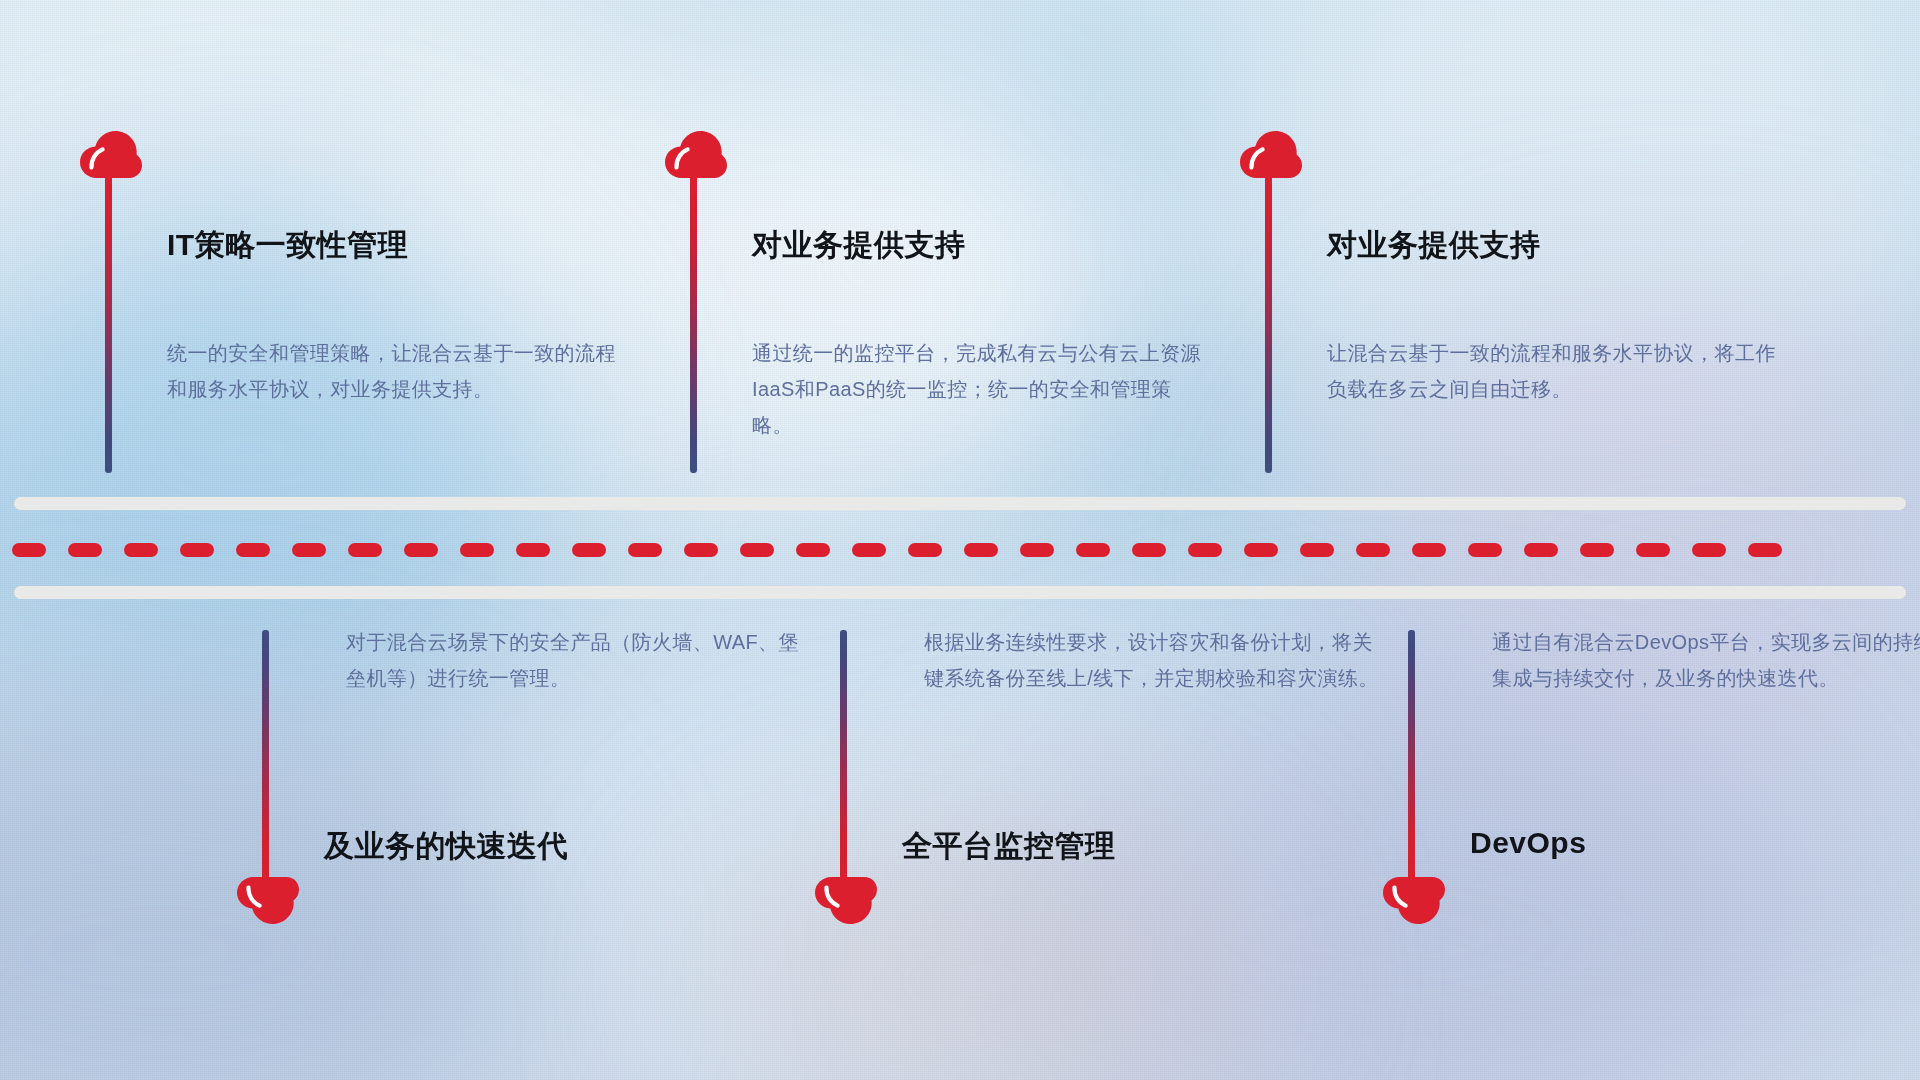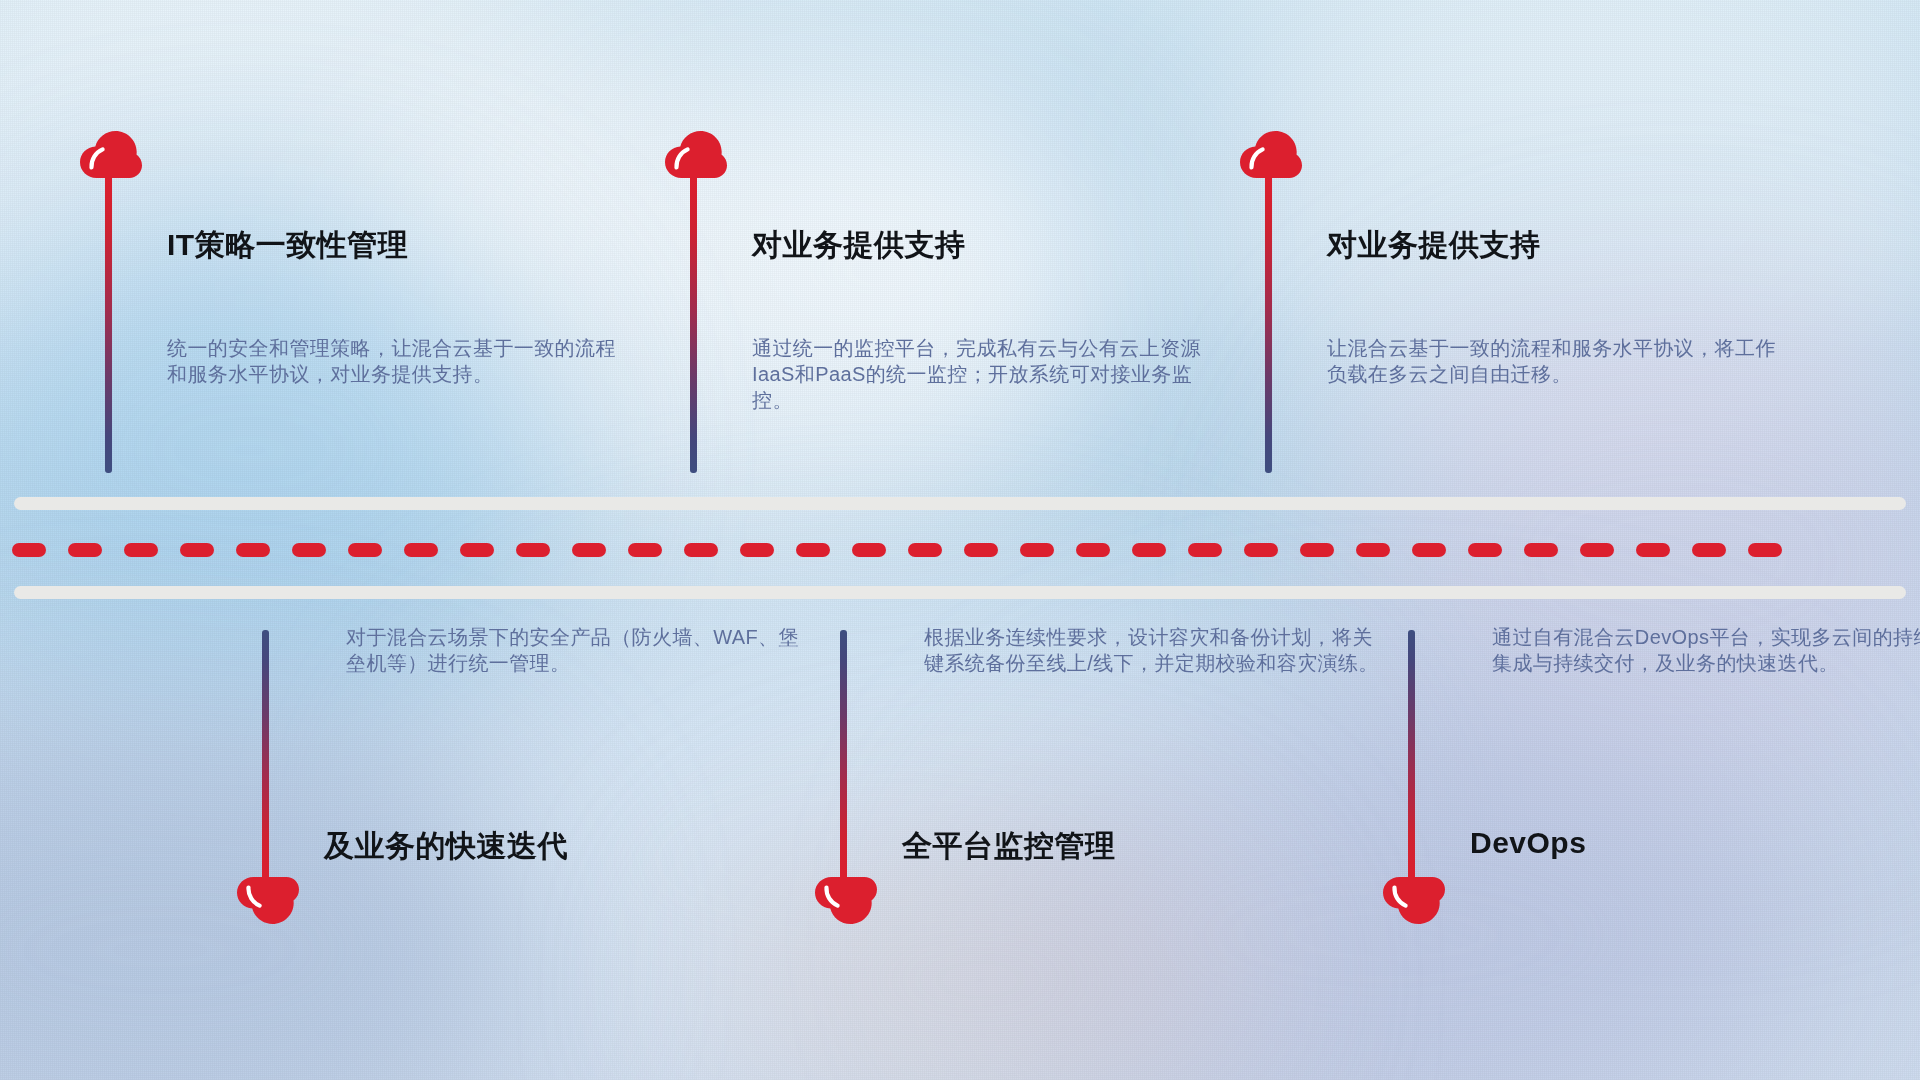--- a/index.html
+++ b/index.html
@@ -160,21 +160,21 @@
     position: absolute;
     font-size: 30px;
     font-weight: bold;
     color: #111418;
     letter-spacing: 0.5px;
     white-space: nowrap;
   }
   .col-desc {
     position: absolute;
     font-size: 20px;
-    line-height: 26px;
+    line-height: 36px;
     color: #5e6f9c;
     width: 460px;
     letter-spacing: 0.4px;
   }
 
   
   .row-top .cloud-wrap { top: -44px; }
   .row-top .stem { height: 298px; }
   .row-top .col-title { left: 62px; top: 50px; }
   .row-top .col-desc { left: 62px; top: 160px; }
@@ -217,21 +217,21 @@
 
   <div class="col row-top" style="left:690px; top:175px;">
     <div class="cloud-wrap">
       <svg viewBox="0 0 62 48" xmlns="http://www.w3.org/2000/svg">
         <path d="M16.5 47 C7.4 47 0 40 0 31.2 C0 22.8 6.8 16 15.3 15.6 C17.6 6.6 25.8 0 35.5 0 C47.2 0 56.7 9.4 56.7 21 C56.7 21.9 56.6 22.8 56.5 23.6 C60 26.2 62 30.2 62 34.6 C62 41.5 56.4 47 49.4 47 Z" fill="#DC1F2E"></path>
         <path d="M11.5 36.5 C11.0 28.5 15.6 21.4 22.6 18.4" stroke="#FFFFFF" stroke-width="4.2" stroke-linecap="round" fill="none"></path>
       </svg>
     </div>
     <div class="stem down"></div>
     <div class="col-title">对业务提供支持</div>
-    <div class="col-desc">通过统一的监控平台，完成私有云与公有云上资源IaaS和PaaS的统一监控；开放系统可对接业务监控。</div>
+    <div class="col-desc">通过统一的监控平台，完成私有云与公有云上资源IaaS和PaaS的统一监控；统一的安全和管理策略。</div>
   </div>
 
   <div class="col row-top" style="left:1265px; top:175px;">
     <div class="cloud-wrap">
       <svg viewBox="0 0 62 48" xmlns="http://www.w3.org/2000/svg">
         <path d="M16.5 47 C7.4 47 0 40 0 31.2 C0 22.8 6.8 16 15.3 15.6 C17.6 6.6 25.8 0 35.5 0 C47.2 0 56.7 9.4 56.7 21 C56.7 21.9 56.6 22.8 56.5 23.6 C60 26.2 62 30.2 62 34.6 C62 41.5 56.4 47 49.4 47 Z" fill="#DC1F2E"></path>
         <path d="M11.5 36.5 C11.0 28.5 15.6 21.4 22.6 18.4" stroke="#FFFFFF" stroke-width="4.2" stroke-linecap="round" fill="none"></path>
       </svg>
     </div>
     <div class="stem down"></div>

